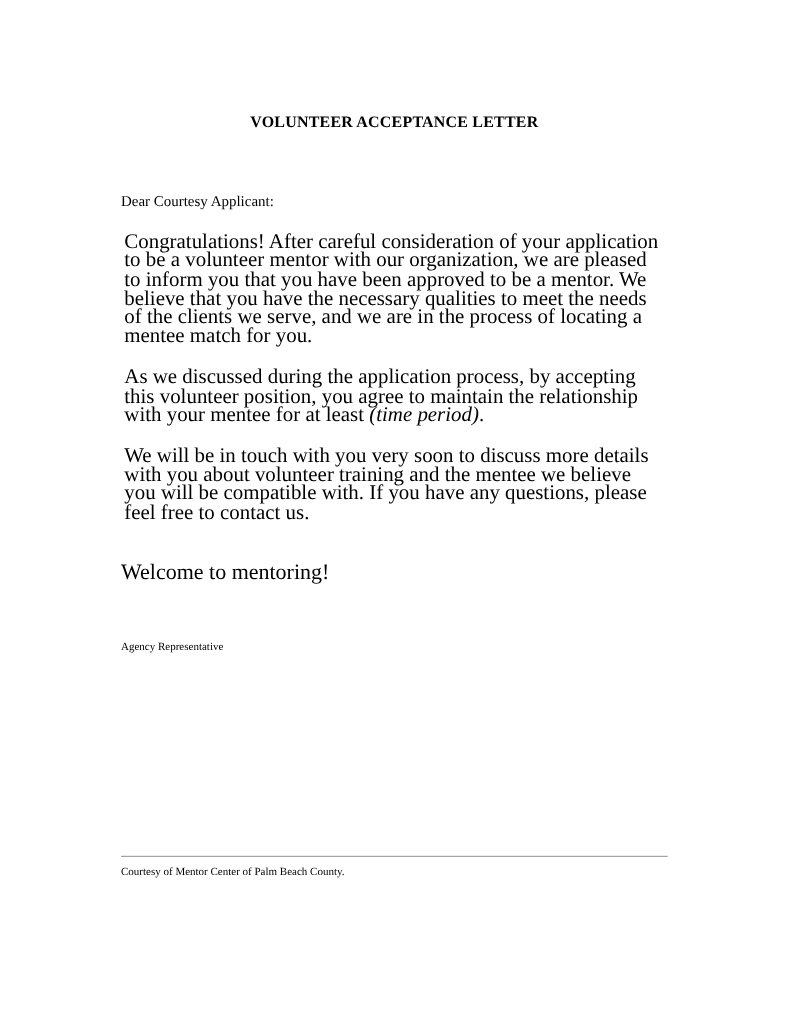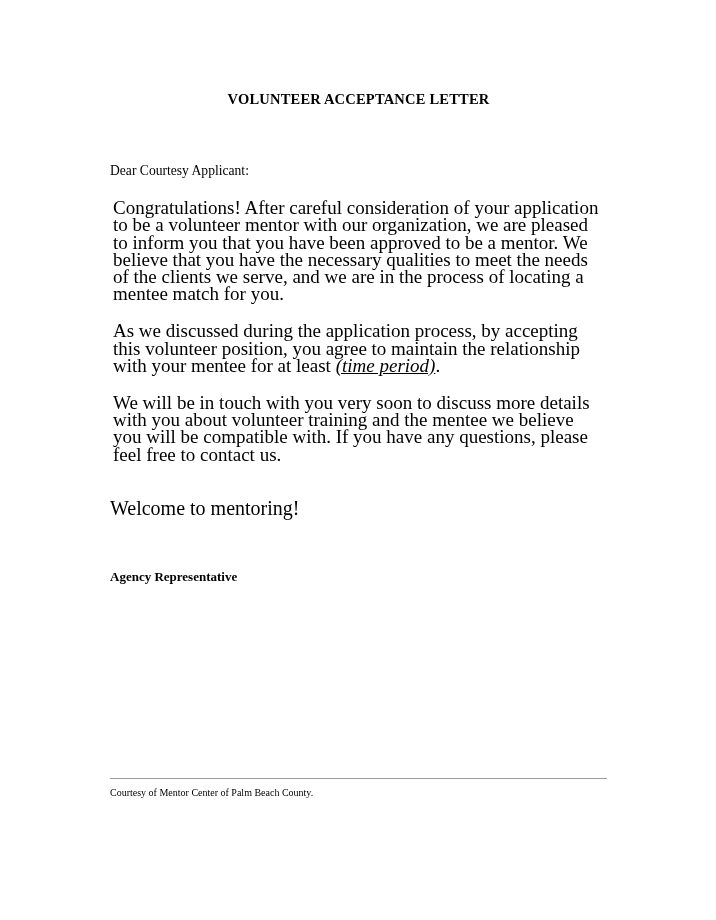--- a/index.html
+++ b/index.html
@@ -14,21 +14,21 @@
     height: 920px;
     background: #ffffff;
     font-family: "Liberation Serif", "DejaVu Serif", serif;
     color: #000000;
     overflow: hidden;
   }
 
   .content {
     position: absolute;
     left: 110px;
-    top: 0;
+    top: 12px;
     width: 497px;
   }
 
   .doc-title {
     text-align: center;
     font-weight: bold;
     font-size: 14.5px;
     letter-spacing: 0.2px;
     margin: 0;
     padding-top: 91px;
@@ -44,43 +44,41 @@
   p.body-para {
     font-size: 19px;
     line-height: 17.2px;
     margin: 3px;
     padding-top: 17px;
     text-align: left;
   }
 
   .placeholder {
     font-style: italic;
-    text-decoration: underline;
   }
 
   .closing-welcome {
     font-size: 20px;
     line-height: 17.2px;
     margin: 0;
     padding-top: 34px;
   }
 
   .closing-sincerely {
     font-size: 13.6px;
     line-height: 17.2px;
     margin: 0;
     padding-top: 34px;
   }
 
   .signature-name {
-    font-size: 13px;
+    font-size: 10px;
     line-height: 17.2px;
     margin: 0;
     padding-top: 51px;
-    font-weight: bold;
   }
 
   .footer {
     position: absolute;
     left: 110px;
     top: 778px;
     width: 497px;
   }
 
   .footer-rule {

